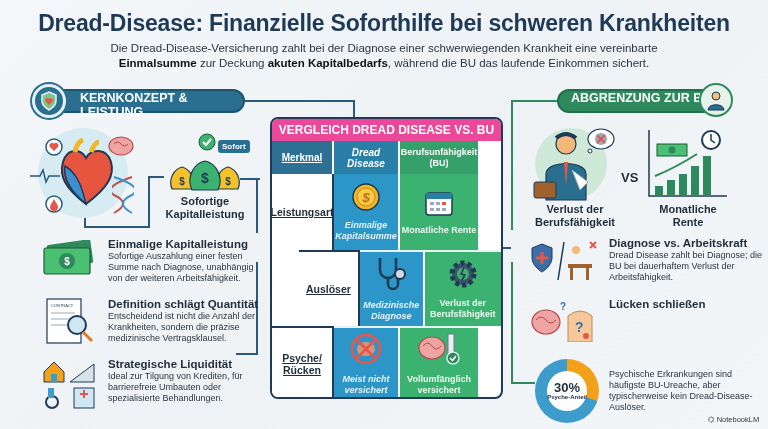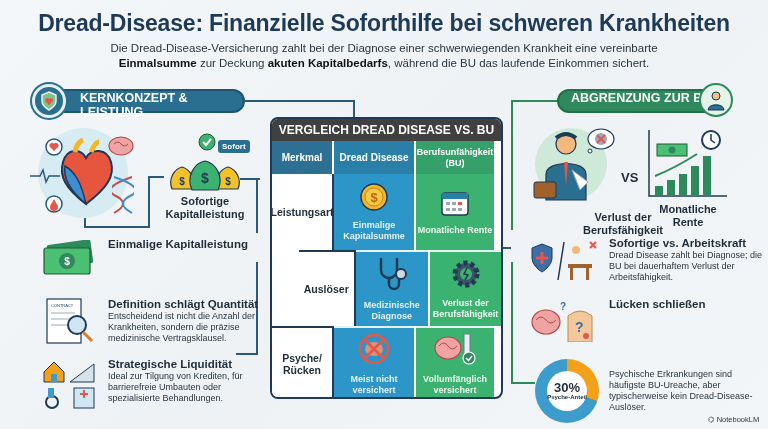--- a/index.html
+++ b/index.html
@@ -45,25 +45,25 @@
 
   
   .feat-title { font-size: 11.5px; font-weight: bold; color: #1f2d3a; }
   .feat-text { font-size: 9px; line-height: 11px; color: #2a3540; margin-top: 1px; }
 
   
   .table {
     left: 270px; top: 117px; width: 233px; height: 282px; border-radius: 8px;
     border: 2px solid #1e3a56; overflow: hidden; background: #fff;
   }
-  .table-head { height: 22px; background: #404040; color: #fff; font-weight: bold; font-size: 12px; text-align: center; line-height: 22px; }
+  .table-head { height: 22px; background: #ec4899; color: #fff; font-weight: bold; font-size: 12px; text-align: center; line-height: 22px; }
   .thr { display: flex; height: 33px; }
   .th { display: flex; align-items: center; justify-content: center; text-align: center; color: #fff; font-weight: bold; font-size: 10px; line-height: 11px; }
-  .c1 { width: 62px; }
-  .c2 { width: 82px; }
+  .c1 { width: 62px; text-decoration: underline; }
+  .c2 { width: 66px; font-style: italic; }
   .c3 { width: 78px; }
   .th.c1 { background: #2e6f94; border-right: 2px solid #fff; }
   .th.c2 { background: #2a7fa8; border-right: 2px solid #fff; }
   .th.c3 { background: #35a06a; font-size: 9px; }
   .tr { display: flex; }
   .td { display: flex; flex-direction: column; align-items: center; justify-content: center; text-align: center; font-size: 9px; line-height: 11px; font-weight: bold; }
   .td.c1 { background: #fff; color: #1f2d3a; font-size: 10.5px; line-height: 12px; border-right: 2px solid #1e3a56; }
   .td.c2 { background: #2d96c9; color: #e4f3fa; border-right: 2px solid #fff; }
   .td.c3 { background: #3bb270; color: #eef9f1; }
   .tr + .tr .td.c1 { border-top: 2px solid #1e3a56; }
@@ -177,20 +177,21 @@
 <div class="abs" style="left:42px; top:240px;">
   <svg width="52" height="36" viewBox="0 0 52 36">
       <rect x="6" y="2" width="44" height="24" rx="2" fill="#2e8a5c" transform="rotate(-8 28 14)"></rect>
       <rect x="2" y="8" width="46" height="26" rx="2" fill="#4cc072" stroke="#1e5a3a" stroke-width="1.2"></rect>
       <circle cx="25" cy="21" r="8" fill="#2e8a5c"></circle>
       <text x="25" y="25" font-size="10" font-weight="bold" text-anchor="middle" fill="#fff" font-family="Liberation Sans, sans-serif">$</text>
     </svg>
 </div>
 <div class="abs" style="left:108px; top:238px; width:150px;">
   <div class="feat-title">Einmalige Kapitalleistung</div>
+  <div class="feat-text">Sofortige Auszahlung einer festen Summe nach Diagnose, unabhängig von der weiteren Arbeitsfähigkeit.</div>
 </div>
 
 <div class="abs" style="left:45px; top:297px;">
   <svg width="52" height="48" viewBox="0 0 52 48">
       <rect x="2" y="2" width="34" height="44" fill="#fff" stroke="#1e3a56" stroke-width="1.2"></rect>
       <text x="6" y="10" font-size="4" fill="#1e3a56" font-family="Liberation Sans, sans-serif">CONTRACT</text>
       <line x1="6" y1="16" x2="30" y2="16" stroke="#9ab" stroke-width="1"></line>
       <line x1="6" y1="22" x2="26" y2="22" stroke="#9ab" stroke-width="1"></line>
       <line x1="6" y1="28" x2="22" y2="28" stroke="#9ab" stroke-width="1"></line>
       <circle cx="32" cy="28" r="9" fill="#cfe6f3" stroke="#1e3a56" stroke-width="2"></circle>
@@ -329,21 +330,21 @@
       <rect x="34" y="46" width="8" height="22" fill="#2e8a5c"></rect>
       <rect x="46" y="38" width="8" height="30" fill="#2e8a5c"></rect>
       <rect x="58" y="28" width="8" height="40" fill="#2e8a5c"></rect>
       <path d="M10 48 Q30 40 52 26" stroke="#2e8a5c" stroke-width="2" fill="none"></path>
       <rect x="12" y="16" width="30" height="12" fill="#4cc072" stroke="#1e5a3a" stroke-width="1"></rect>
       <circle cx="27" cy="22" r="3.5" fill="#2e8a5c"></circle>
       <circle cx="66" cy="12" r="9" fill="#fff" stroke="#1e3a56" stroke-width="2"></circle>
       <path d="M66 6 V12 L70 15" stroke="#1e3a56" stroke-width="1.5" fill="none"></path>
     </svg>
 </div>
-<div class="abs cap-label" style="left:530px; top:211px; width:90px;margin-left:48px;">
+<div class="abs cap-label" style="left:530px; top:203px; width:90px;">
   <div>Verlust der</div>
   <div>Berufsfähigkeit</div>
 </div>
 <div class="abs cap-label" style="left:648px; top:203px; width:80px;">
   <div>Monatliche</div>
   <div>Rente</div>
 </div>
 
 <div class="abs" style="left:530px; top:240px;">
   <svg width="68" height="42" viewBox="0 0 68 42">
@@ -351,21 +352,21 @@
       <path d="M12 12 V24 M6 18 H18" stroke="#e4574b" stroke-width="3"></path>
       <line x1="28" y1="40" x2="34" y2="2" stroke="#1e3a56" stroke-width="1.5"></line>
       <circle cx="46" cy="10" r="4" fill="#f4b97a"></circle>
       <rect x="38" y="24" width="24" height="4" fill="#a0612c"></rect>
       <rect x="40" y="28" width="3" height="12" fill="#a0612c"></rect>
       <rect x="56" y="28" width="3" height="12" fill="#a0612c"></rect>
       <path d="M60 2 L66 8 M66 2 L60 8" stroke="#e4574b" stroke-width="2"></path>
     </svg>
 </div>
 <div class="abs" style="left:609px; top:237px; width:158px;">
-  <div class="feat-title">Sofortige vs. Arbeitskraft</div>
+  <div class="feat-title">Diagnose vs. Arbeitskraft</div>
   <div class="feat-text">Dread Disease zahlt bei Diagnose; die BU bei dauerhaftem Verlust der Arbeitsfähigkeit.</div>
 </div>
 
 <div class="abs" style="left:530px; top:298px;">
   <svg width="68" height="44" viewBox="0 0 68 44">
       <ellipse cx="16" cy="24" rx="14" ry="12" fill="#f0a3a3" stroke="#b04a4a" stroke-width="1.2"></ellipse>
       <path d="M6 22 Q11 16 16 22 Q21 28 26 22" stroke="#b04a4a" fill="none"></path>
       <text x="30" y="12" font-size="10" font-weight="bold" fill="#3d6ea8" font-family="Liberation Sans, sans-serif">?</text>
       <path d="M38 44 V18 Q50 8 62 18 V44 Z" fill="#f4c89a" stroke="#c08a50" stroke-width="1"></path>
       <text x="45" y="34" font-size="14" font-weight="bold" fill="#3d6ea8" font-family="Liberation Sans, sans-serif">?</text>

